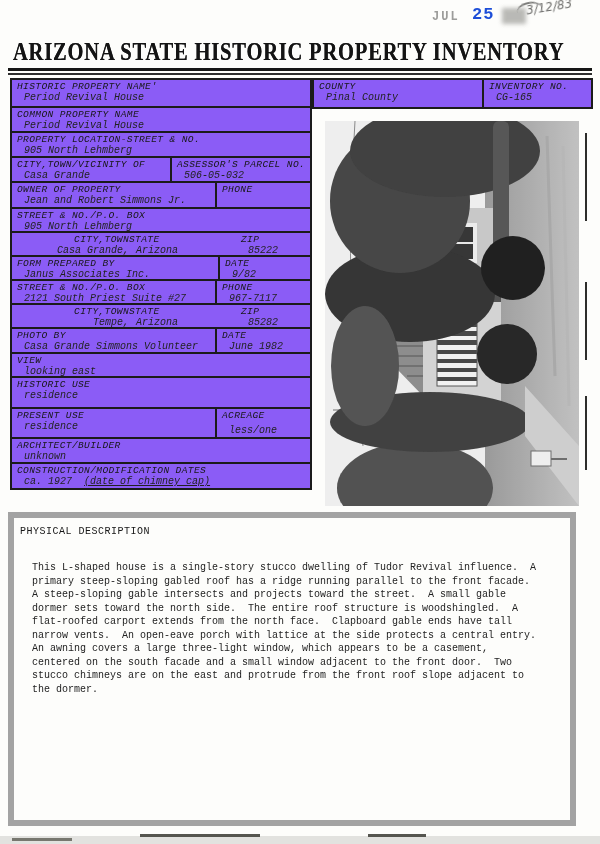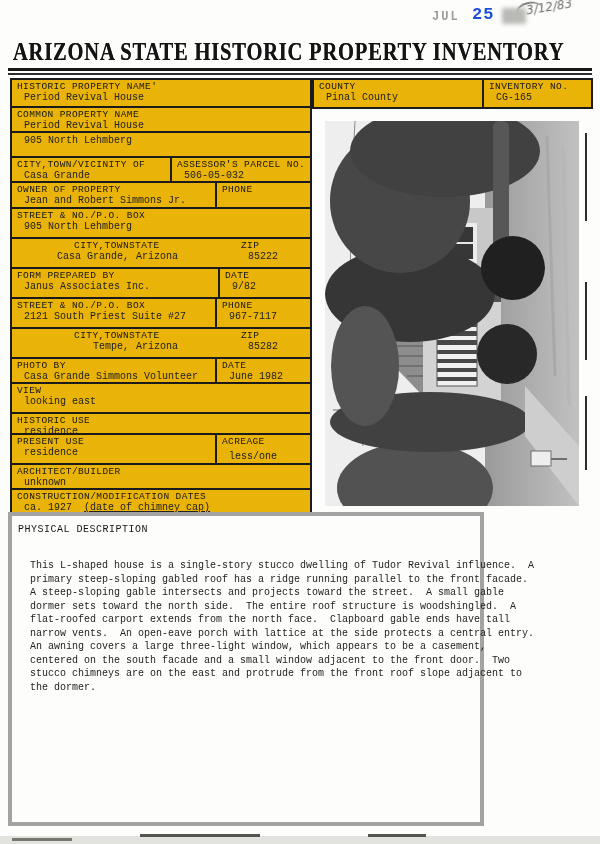--- a/index.html
+++ b/index.html
@@ -33,23 +33,23 @@
     font-family:"Liberation Serif", serif; font-weight:700; font-size:26px;
     letter-spacing:1px; color:#141414; transform:scaleX(.79); transform-origin:left top;
     white-space:nowrap; text-shadow:0 0 .6px #333; }
   .rule1 { position:absolute; left:8px; top:68px; width:584px; height:3px; background:#161616; }
   .rule2 { position:absolute; left:8px; top:73px; width:584px; height:2px; background:#2e2e2e; }
 
   
   .left-col { position:absolute; left:10px; top:78px; width:302px; }
   .frow { display:flex; width:302px; }
   .frow + .frow { margin-top:-2px;border-radius:9px; }
-  .cell { border:2px solid #1b1b1b; background:#eab308; padding:2px 2px 0 5px; flex:1 1 auto; overflow:hidden; }
+  .cell { border:2px solid #1b1b1b; background:#8b5cf6; padding:2px 2px 0 5px; flex:1 1 auto; overflow:hidden;font-style:italic; }
   .cell + .cell { margin-left:-2px; }
-  .h25{height:23px} .h26{height:32px} .h27{height:27px} .h28{height:28px}
+  .h25{height:33px} .h26{height:26px} .h27{height:27px} .h28{height:28px}
   .h30{height:30px} .h32{height:32px}
   .lbl { display:block; font-size:9.5px; letter-spacing:.4px; color:#171717; line-height:10px;
     white-space:nowrap; }
   .val { display:block; font-size:10px; color:#222; line-height:12px; padding-left:7px;
     white-space:nowrap; }
   .triple { display:flex; }
   .triple .c1 { width:112px; flex:0 0 112px;text-align:right; }
   .triple .c2 { width:112px; flex:0 0 112px; }
   .triple .c3 { flex:1 1 auto; }
   .val-low { margin-top:4px; }
@@ -63,22 +63,22 @@
   
   .photo { position:absolute; left:325px; top:121px; width:254px; height:385px;
     background:#e9e9e5; overflow:hidden; filter:grayscale(1) contrast(1.02); }
   .photo svg { display:block; }
   .crop-mark { position:absolute; width:2px; background:#2d2d2b; }
   .cm1 { left:585px; top:133px; height:88px; }
   .cm2 { left:585px; top:282px; height:78px; }
   .cm3 { left:585px; top:396px; height:74px; }
 
   
-  .desc-box { position:absolute; left:8px; top:512px; width:476px; height:314px;
-    border:4px solid #a3a3a3; background:#fdfdfb; padding:3px 8px 12px 6px; }
+  .desc-box { position:absolute; left:8px; top:512px; width:568px; height:314px;
+    border:6px solid #a3a3a3; background:#fdfdfb; padding:3px 8px 12px 6px; }
   .desc-label { font-size:10px; letter-spacing:.5px; color:#161616; }
   .desc-text { margin:22px 0 0 12px; width:510px; font-size:10px; line-height:13.5px;
     color:#232323; white-space:pre-wrap; }
 
   
   .bottom-strip { position:absolute; left:0; top:836px; width:600px; height:8px; background:#e2e2df; }
   .smudge { position:absolute; background:#55554f; height:3px; filter:blur(.5px); }
   .sm1 { left:140px; top:834px; width:120px; }
   .sm2 { left:368px; top:834px; width:58px; }
   .sm3 { left:12px; top:838px; width:60px; background:#77776f; }
@@ -111,20 +111,21 @@
 
     <div class="frow">
         <div class="cell h27">
       <span class="lbl">COMMON PROPERTY NAME</span>
       <span class="val">Period Revival House</span>
     </div>
       </div>
 
     <div class="frow">
         <div class="cell h27">
+      <span class="lbl">PROPERTY LOCATION-STREET &amp; NO.</span>
       <span class="val">905 North Lehmberg</span>
     </div>
       </div>
 
     <div class="frow">
       <div class="cell h27" style="flex:0 0 162px">
         <span class="lbl">CITY,TOWN/VICINITY OF</span>
         <span class="val">Casa Grande</span>
       </div>
       <div class="cell h27">

